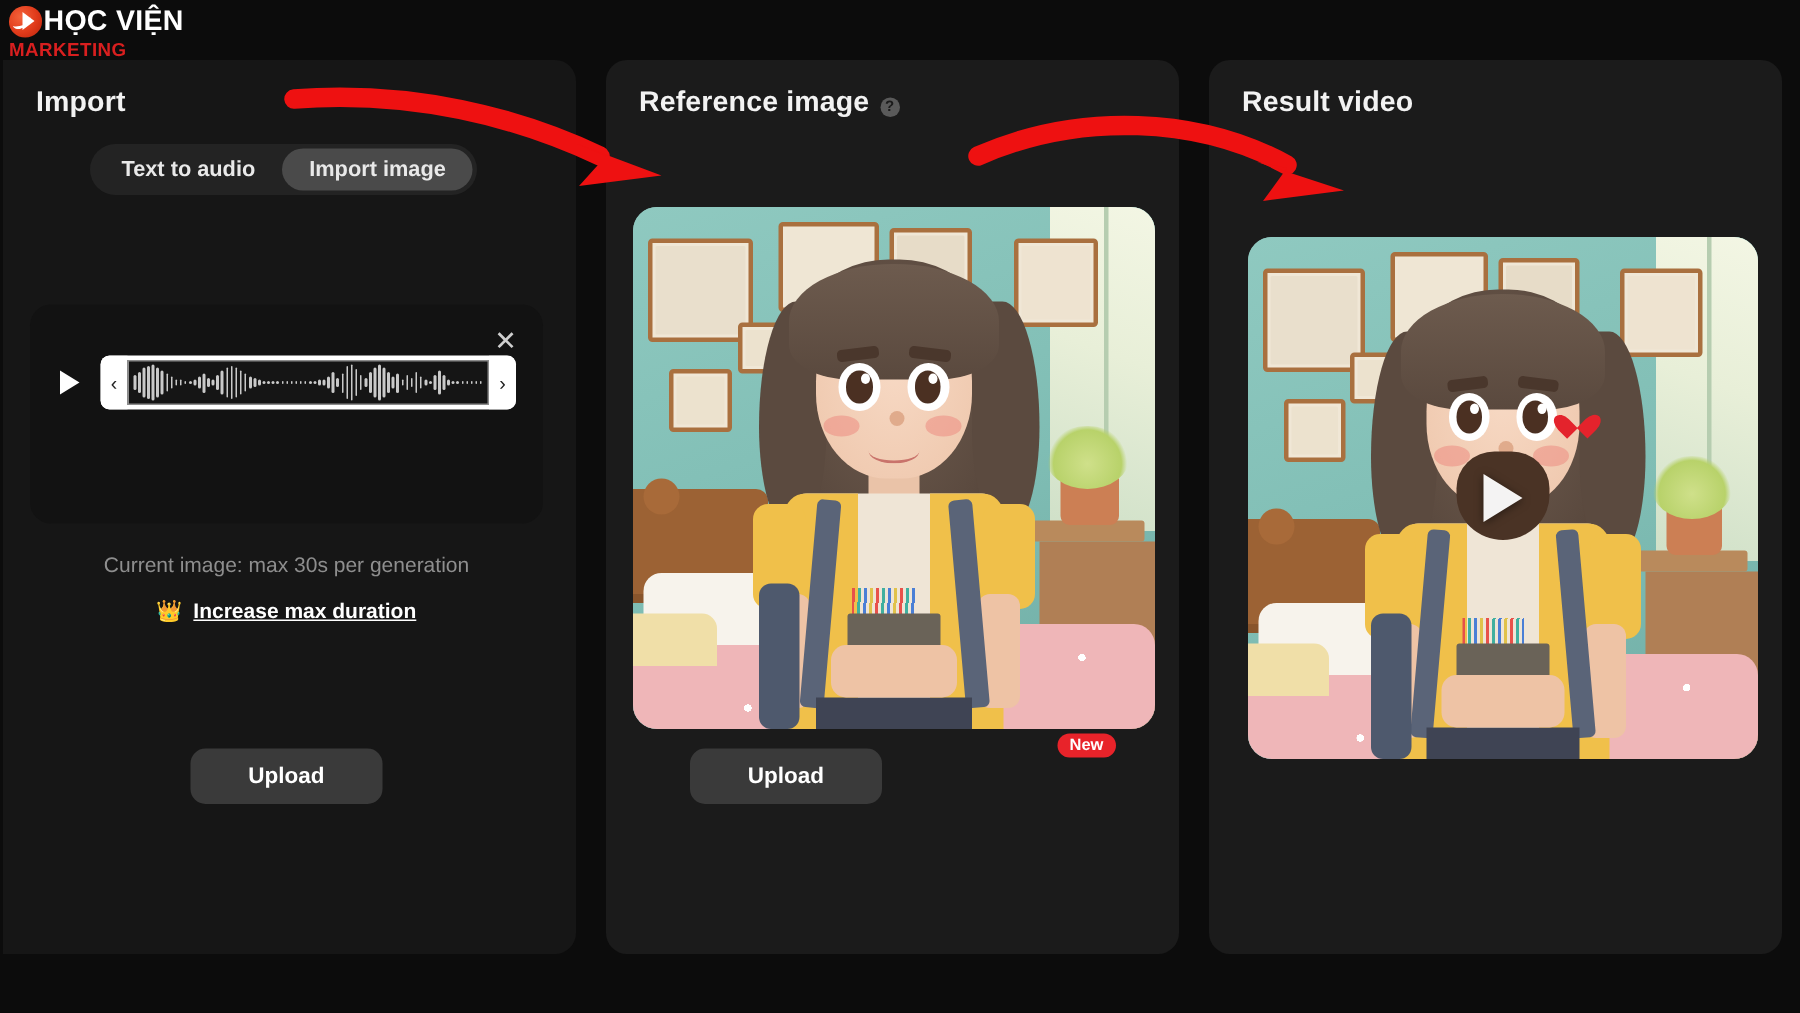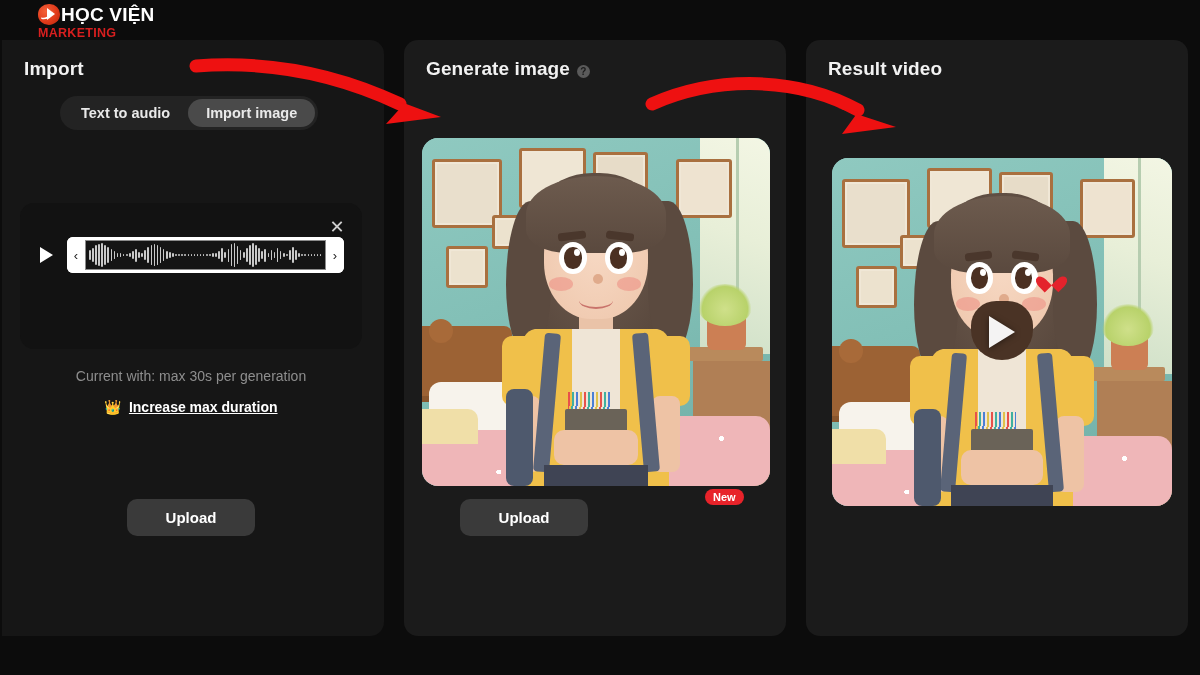--- a/index.html
+++ b/index.html
@@ -5,21 +5,21 @@
   * { box-sizing: border-box; margin: 0; padding: 0; }
   html, body {
     width: 1200px; height: 675px;
     background: #0a0a0a;
     font-family: "Liberation Sans", sans-serif;
     overflow: hidden;
   }
   #root { position: relative; width: 1200px; height: 675px; background: #0c0c0c; }
 
   
-  .logo { position: absolute; left: 6px; top: 2px; width: 130px; height: 46px; margin-left: 32px; }
+  .logo { position: absolute; left: 6px; top: 2px; width: 130px; height: 46px; }
   .logo-row1 { display: flex; align-items: center; height: 24px; }
   .logo-mark { width: 22px; height: 21px; position: relative; margin-right: 1px; flex: none; }
   .logo-mark .disc {
     position: absolute; inset: 0;
     background: radial-gradient(circle at 35% 35%, #f4623a 0%, #e03a1a 55%, #b8230c 100%);
     border-radius: 50% 48% 52% 50%;
   }
   .logo-mark .swoosh {
     position: absolute; left: 2px; top: 5px; width: 13px; height: 10px;
     border-bottom: 2.5px solid #fff; border-radius: 0 0 80% 40%;
@@ -395,31 +395,31 @@
             <span class="wbar" style="height: 2.34px;"></span>
             <span class="wbar" style="height: 2.6px;"></span>
             <span class="wbar" style="height: 2.08px;"></span>
             <span class="wbar" style="height: 2.08px;"></span>
           </div>
         <div class="handle">›</div>
       </div>
     </div>
   </div>
 
-  <div id="plan-note">Current with: max 30s per generation</div>
+  <div id="plan-note">Current image: max 30s per generation</div>
   <div id="plan-upgrade">
     <span class="crown">👑</span>
     <span class="lnk">Increase max duration</span>
   </div>
 
   <button class="btn" id="btn-upload-audio">Upload</button>
 
   <div class="panel" id="panel-ref">
     <div class="panel-title">
-      <span>Generate image</span>
+      <span>Reference image</span>
       <span class="info-dot">?</span>
     </div>
   </div>
 
   <div class="media" id="ref-media">
       <div class="scene">
         <div class="wall"></div>
         <div class="window-light"></div>
         <div class="win-mullion"></div>
         <div class="frame" style="left:3%;top:6%;width:20%;height:20%;">

